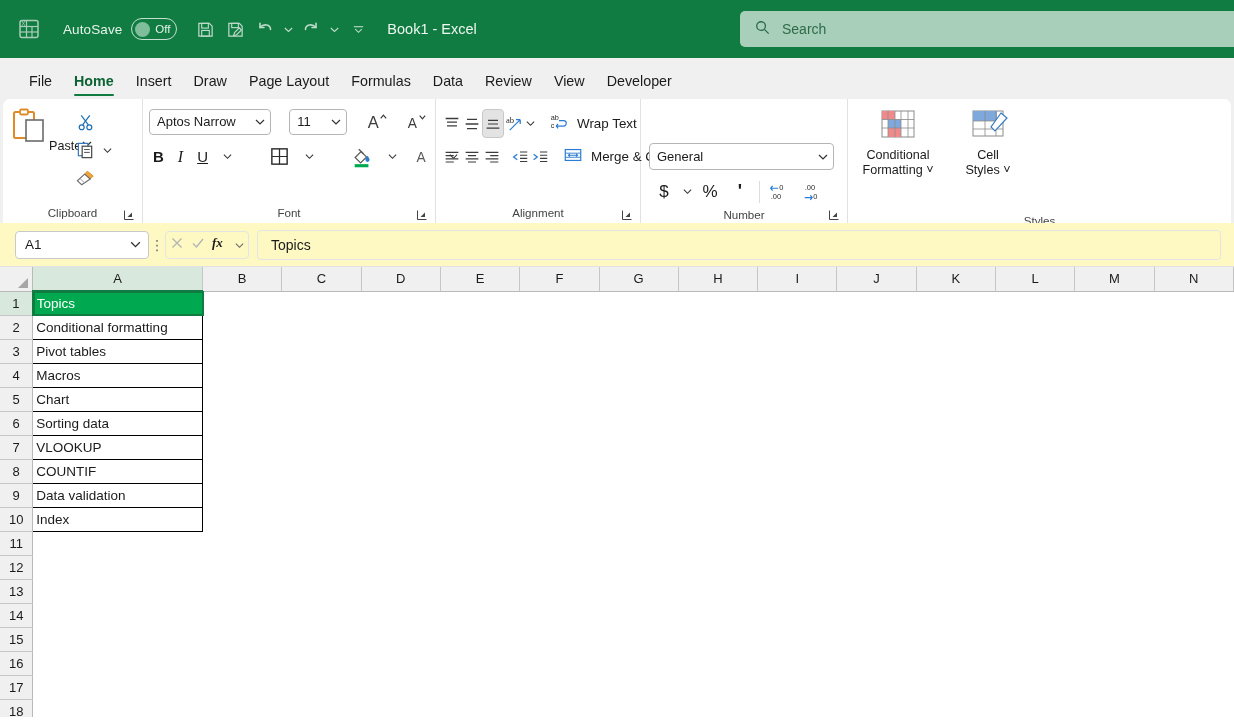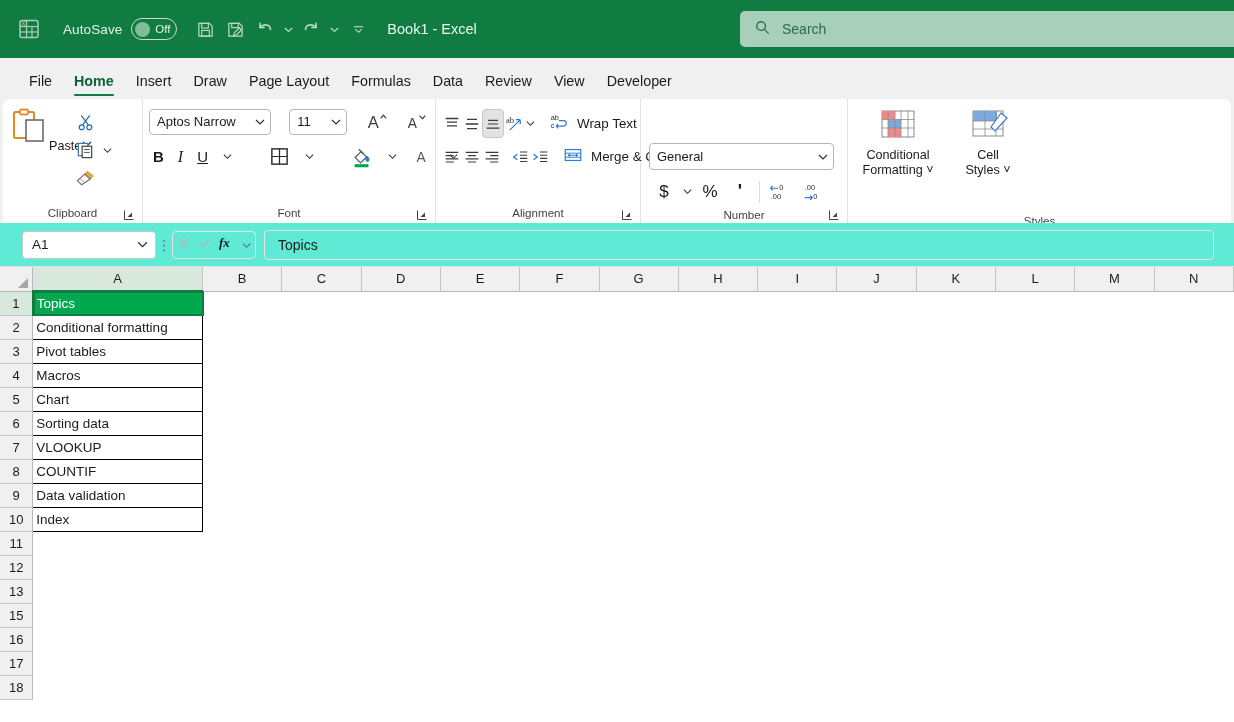--- a/index.html
+++ b/index.html
@@ -166,22 +166,22 @@
     width: 88px; display: flex; flex-direction: column;
     align-items: center; padding-top: 4px;
   }
   .style-btn .sl {
     font-size: 12.6px; color: #1b1b1b; text-align: center;
     line-height: 15px; margin-top: 3px;
   }
 
   
   .formulabar {
-    height: 44px; background: #5eead4;
-    display: flex; align-items: center; padding: 0 16px;
+    height: 44px; background: #fef9c3;
+    display: flex; align-items: center; padding: 0 9px;
     border-bottom: 1px solid #e1e1e1;
   }
   .namebox {
     width: 134px; height: 28px; margin-left: 6px;
     border: 1px solid #c9c9c9; border-radius: 4px;
     background: #fff; display: flex; align-items: center;
     justify-content: space-between; padding: 0 6px 0 9px;
     font-size: 13.5px; color: #1b1b1b;
   }
   .dots { width: 16px; text-align: center; color: #6b6b6b; font-size: 14px; letter-spacing:0;}
@@ -979,20 +979,37 @@
           <td class="cell"></td>
         <td class="cell"></td>
           <td class="cell"></td>
         <td class="cell"></td>
           <td class="cell"></td>
         <td class="cell"></td>
           <td class="cell"></td>
         <td class="cell"></td>
       </tr>
       <tr>
+        <th class="rowhead">14</th>
+        <td class="cell"></td>
+        <td class="cell"></td>
+          <td class="cell"></td>
+        <td class="cell"></td>
+          <td class="cell"></td>
+        <td class="cell"></td>
+          <td class="cell"></td>
+        <td class="cell"></td>
+          <td class="cell"></td>
+        <td class="cell"></td>
+          <td class="cell"></td>
+        <td class="cell"></td>
+          <td class="cell"></td>
+        <td class="cell"></td>
+      </tr>
+      <tr>
         <th class="rowhead">15</th>
         <td class="cell"></td>
         <td class="cell"></td>
           <td class="cell"></td>
         <td class="cell"></td>
           <td class="cell"></td>
         <td class="cell"></td>
           <td class="cell"></td>
         <td class="cell"></td>
           <td class="cell"></td>

